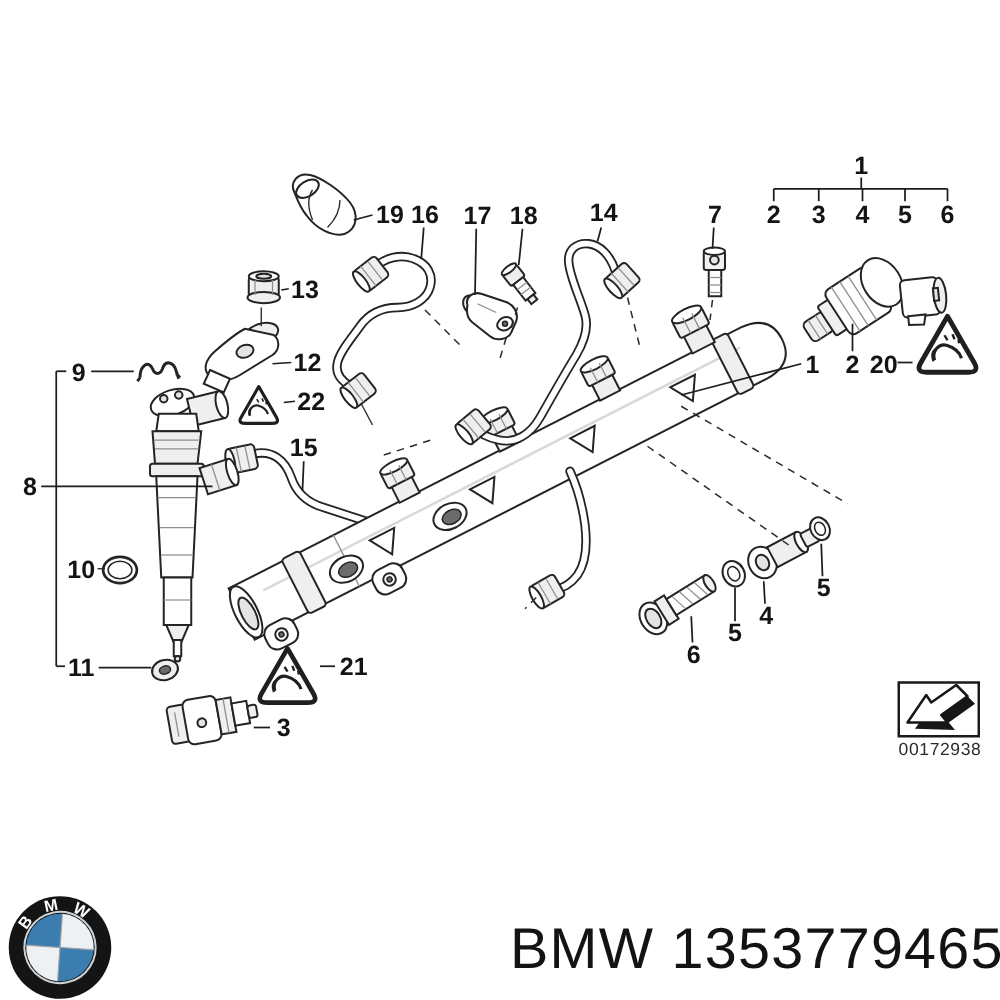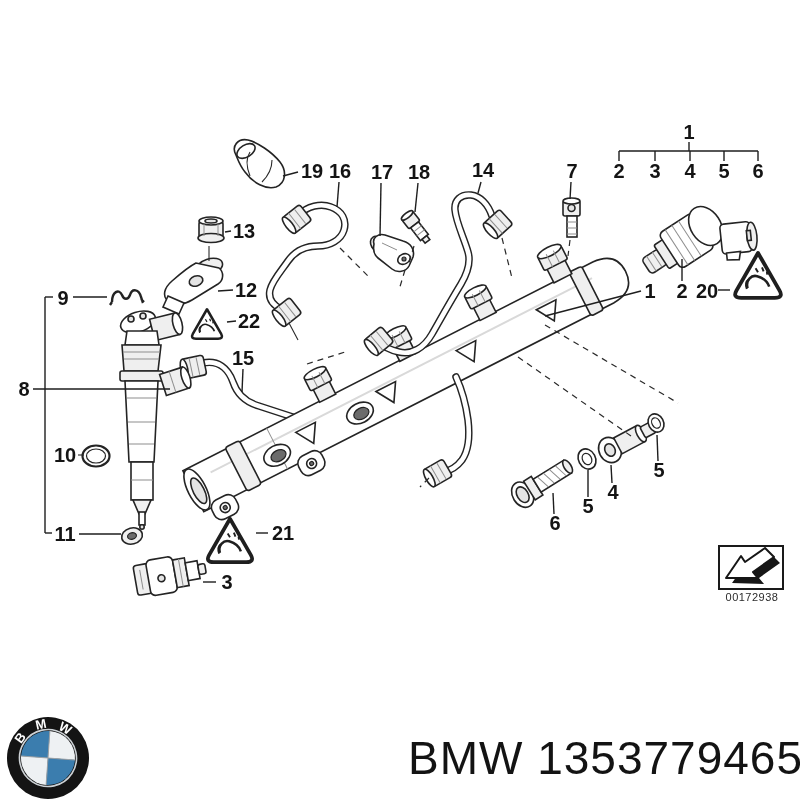--- a/index.html
+++ b/index.html
@@ -16,21 +16,21 @@
   .detail{stroke:#8d8d8d;stroke-width:1;fill:none;}
   .dark{fill:#6b6b6b;stroke:#242424;stroke-width:1.2;}
   .tube-out{stroke:#242424;stroke-width:7.5;fill:none;stroke-linecap:round;}
   .tube-in{stroke:#ffffff;stroke-width:4.6;fill:none;stroke-linecap:round;}
   #footer-text{position:absolute;left:408px;top:731px;font-size:46px;font-weight:400;
                color:#131313;letter-spacing:1px;white-space:nowrap;}
   #logo-wrap{position:absolute;left:4px;top:714px;width:88px;height:88px;}
   #imgnum-box{position:absolute;left:718px;top:545px;width:66px;height:45px;border:2px solid #1a1a1a;
               background:#fff;box-sizing:border-box;}
   #imgnum-caption{position:absolute;left:706px;top:591px;width:92px;text-align:center;
-                  font-size:11px;color:#2b2b2b;letter-spacing:0.5px;}
+                  font-size:14px;color:#2b2b2b;letter-spacing:0.5px;}
 </style>
 </head>
 <body>
 
 <div id="canvas">
 
 <svg id="diagram-svg" width="800" height="800" viewBox="0 0 800 800">
   <defs>
     <g id="union-nut">
       <rect x="-11" y="-10" width="22" height="20" rx="3" class="ol-f"></rect>

